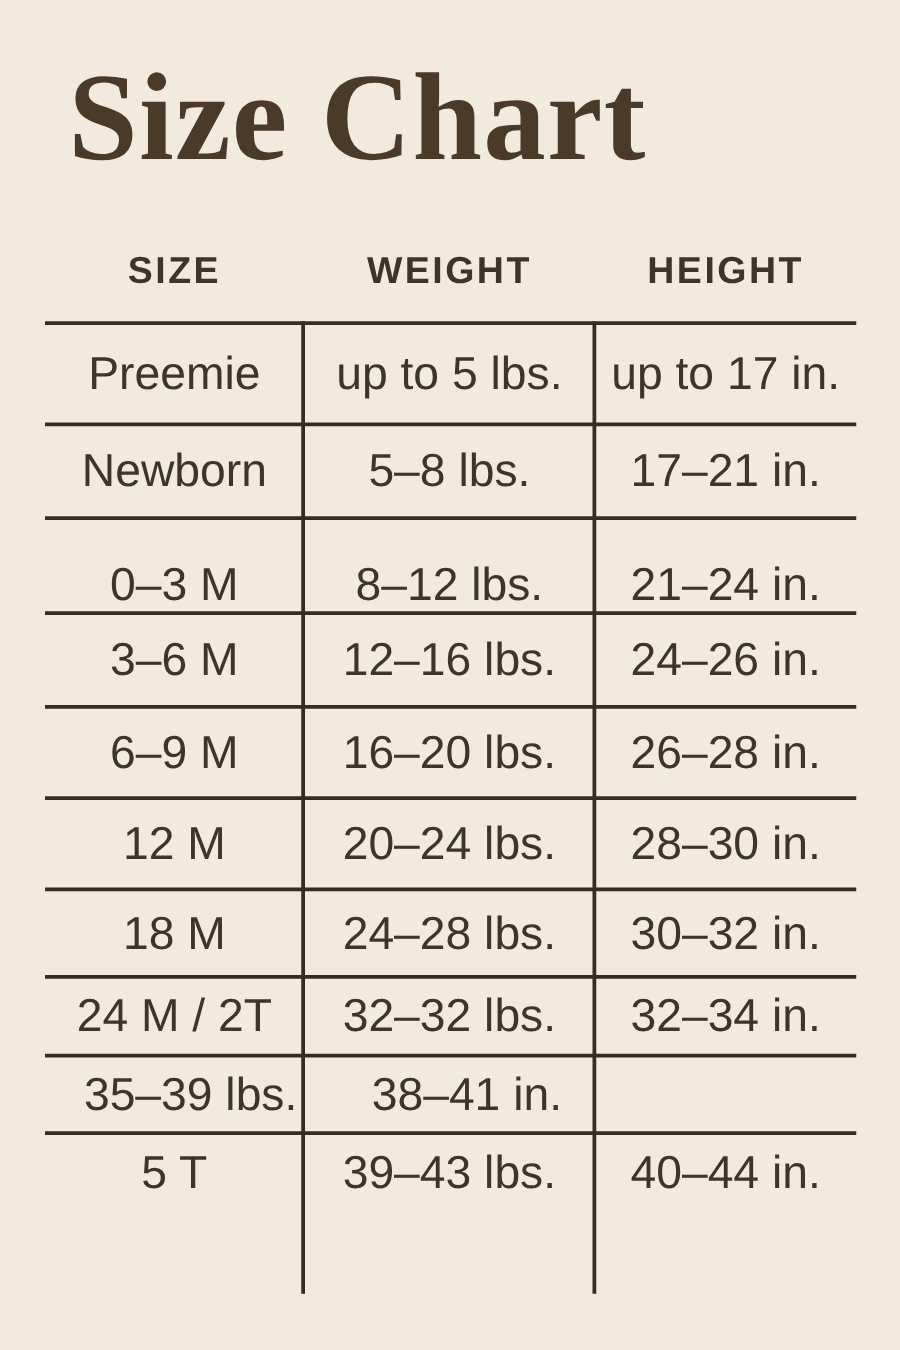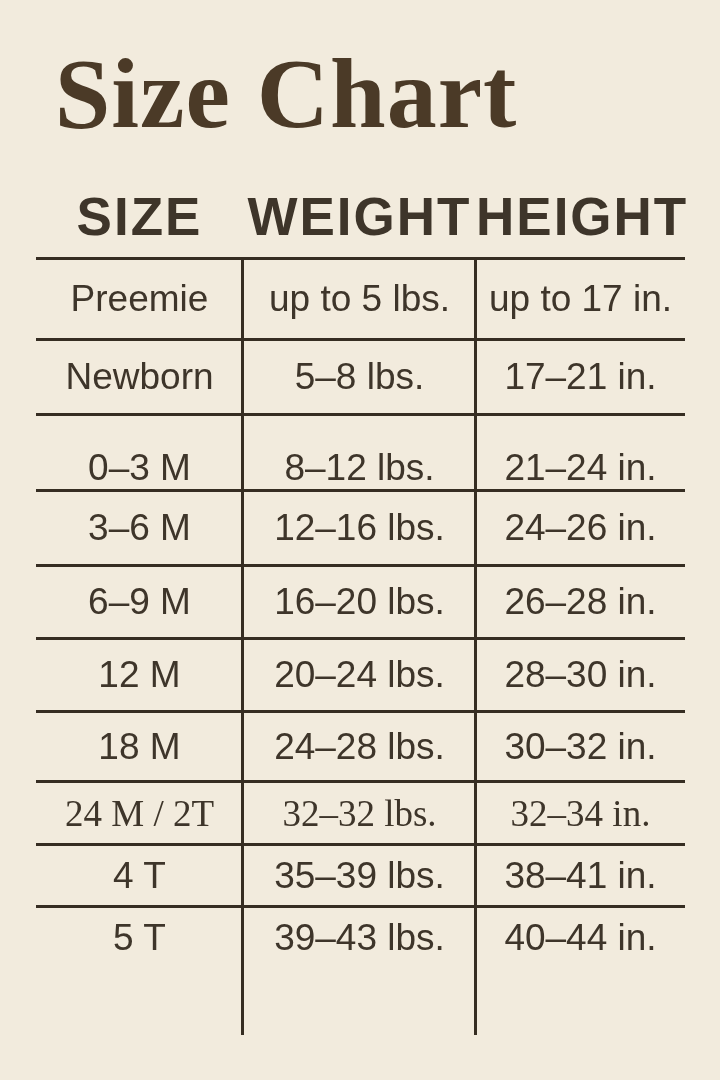--- a/index.html
+++ b/index.html
@@ -37,21 +37,21 @@
   }
   .header-row{
     position:absolute;
     top:194px;
     left:36px;
     width:649px;
     display:flex;
   }
   .header-row .cell{
     font-weight:bold;
-    font-size:53px;
+    font-size:30px;
     letter-spacing:2px;
     line-height:46px;
   }
   .cell{
     text-align:center;
     box-sizing:border-box;
   }
   .c1{width:207px;}
   .c2{width:233px;}
   .c3{width:209px;}
@@ -69,21 +69,21 @@
     box-sizing:border-box;
     font-size:37px;
   }
   #rows .row:nth-child(1){height:81px;}
   #rows .row:nth-child(2){height:75px;}
   #rows .row:nth-child(3){height:76px;align-items:flex-end;}
   #rows .row:nth-child(4){height:75px;}
   #rows .row:nth-child(5){height:73px;}
   #rows .row:nth-child(6){height:73px;align-items:center;}
   #rows .row:nth-child(7){height:70px;}
-  #rows .row:nth-child(8){height:63px;font-family:Liberation Serif, serif;}
+  #rows .row:nth-child(8){height:63px;}
   #rows .row:nth-child(9){height:62px;}
   #rows .row:nth-child(10){height:63px;}
   #rows .row:nth-child(11){height:64px;}
   .vline{
     position:absolute;
     top:0;
     width:3px;
     height:778px;
     background:var(--line);
   }
@@ -148,21 +148,20 @@
   </div>
 
   <div class="row">
     <div class="cell c1">24 M / 2T</div>
     <div class="cell c2">32–32 lbs.</div>
     <div class="cell c3">32–34 in.</div>
   </div>
 
 
   <div class="row">
-    <div class="cell c1">4 T</div>
     <div class="cell c2">35–39 lbs.</div>
     <div class="cell c3">38–41 in.</div>
   </div>
 
   <div class="row">
     <div class="cell c1">5 T</div>
     <div class="cell c2">39–43 lbs.</div>
     <div class="cell c3">40–44 in.</div>
   </div>
 </div>

